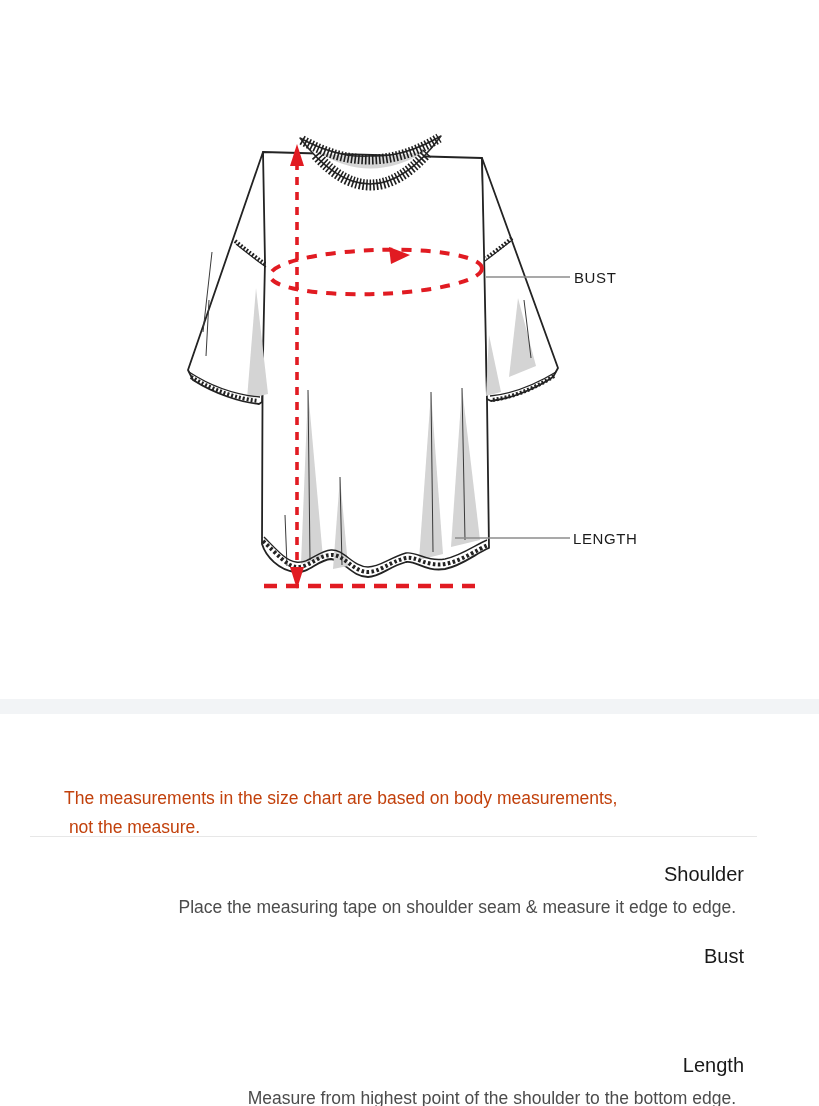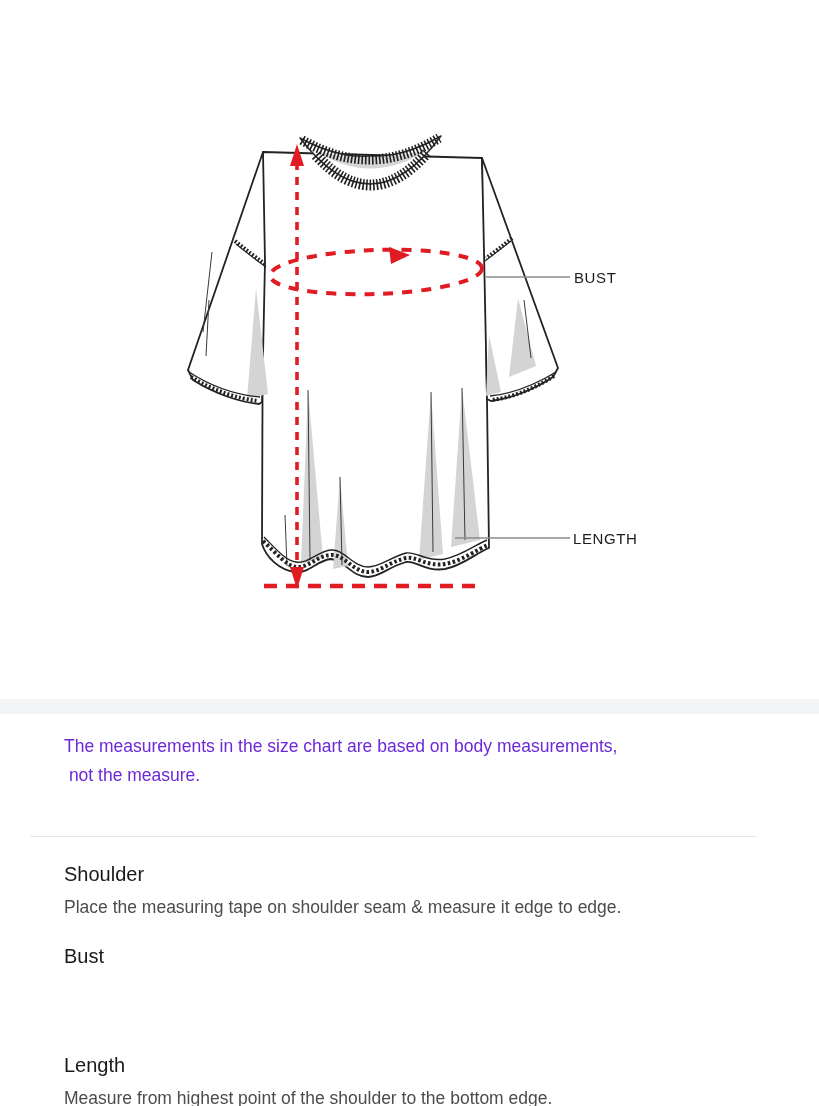--- a/index.html
+++ b/index.html
@@ -6,26 +6,26 @@
   .page{
     position:relative;
     width:819px;height:1106px;
     background:#ffffff;
     font-family:"Liberation Sans", sans-serif;
     overflow:hidden;
   }
   .diagram-wrap{position:absolute;left:0;top:0;width:819px;height:700px;}
   .gray-band{position:absolute;left:0;top:699px;width:819px;height:15px;background:#f2f4f6;}
   .note{
-    position:absolute;left:64px;top:732px;width:672px;
-    font-size:17.5px;line-height:29px;color:#6d28d9;
+    position:absolute;left:64px;top:784px;width:672px;
+    font-size:17.5px;line-height:29px;color:#c2410c;
   }
   .note div{white-space:pre-wrap;}
   .divider{position:absolute;left:30px;top:836px;width:727px;height:1px;background:#e7e7e7;}
-  .section{position:absolute;left:64px;width:680px;}
+  .section{position:absolute;left:64px;width:680px;text-align:right;}
   .section-title{font-size:20px;line-height:26px;color:#191919;font-weight:400;margin:0 0 6px 0;}
   .section-desc{font-size:17.5px;line-height:28px;color:#4c4c4c;margin:0;max-width:672px;}
   #sec-shoulder{top:861px;}
   #sec-bust{top:943px;}
   #sec-length{top:1052px;}
   svg text.diagram-label{
     font-family:"Liberation Sans", sans-serif;
     font-size:15px;letter-spacing:.6px;fill:#1b1b1b;
   }
 </style>

